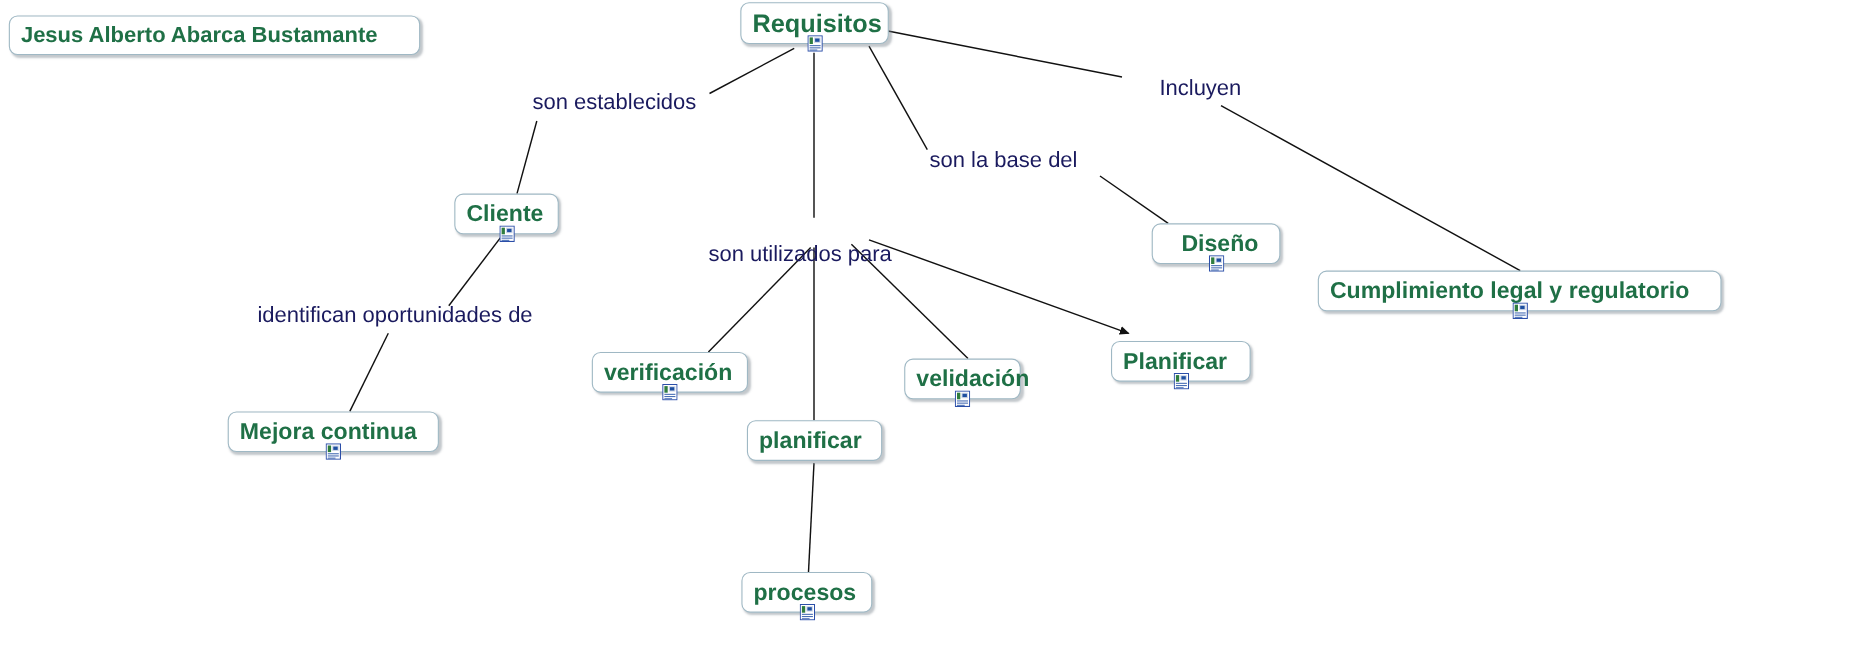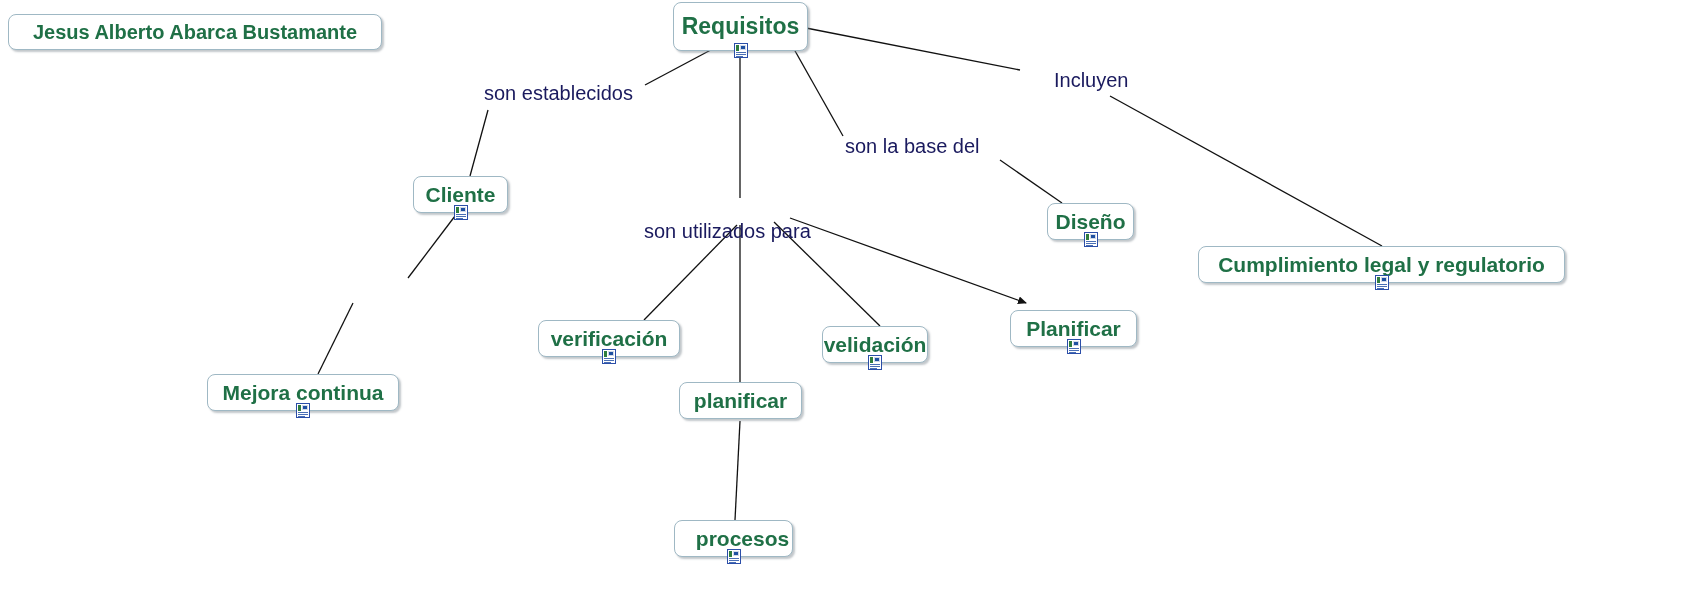--- a/index.html
+++ b/index.html
@@ -33,21 +33,20 @@
   
   .node {
     position: absolute;
     box-sizing: border-box;
     background: #ffffff;
     border: 1px solid #9fb8c4;
     border-radius: 8px;
     box-shadow: 2px 2px 2px rgba(120,130,140,0.45);
     display: flex;
     align-items: center;
-    justify-content: center;
     color: #1f7046;
     font-weight: bold;
     font-family: "Liberation Sans", sans-serif;
     white-space: nowrap;
     z-index: 5;
   }
 
   .node-label {
     display: block;
     line-height: 1;
@@ -107,21 +106,21 @@
     <path d="M 1000,160 L 1062,203" fill="none" stroke="#111111" stroke-width="1.3"></path>
 
     <path d="M 806,28 L 1020,70" fill="none" stroke="#111111" stroke-width="1.3"></path>
     <path d="M 1110,96 L 1382,246" fill="none" stroke="#111111" stroke-width="1.3"></path>
   </svg>
 
   <div class="node" style="left:8px; top:14px; width:374px; height:36px; font-size:20px;">
     <span class="node-label">Jesus Alberto Abarca Bustamante</span>
   </div>
 
-  <div class="node" style="left:673px; top:2px; width:135px; height:49px; font-size:23px;">
+  <div class="node" style="left:673px; top:2px; width:135px; height:38px; font-size:23px;">
     <span class="node-label">Requisitos</span>
     <span class="note-icon">
       <svg width="14" height="15" viewBox="0 0 14 15" xmlns="http://www.w3.org/2000/svg">
         <rect x="0.5" y="0.5" width="13" height="14" fill="#ffffff" stroke="#2b4ea8" stroke-width="1"></rect>
         <rect x="2" y="2" width="3" height="6" fill="#2f7d3f"></rect>
         <rect x="6" y="2" width="6" height="5" fill="#cfd8e8"></rect>
         <rect x="7" y="3" width="4" height="3" fill="#1e4fa0"></rect>
         <rect x="2" y="9" width="10" height="1" fill="#4a6fb5"></rect>
         <rect x="2" y="11" width="10" height="1" fill="#4a6fb5"></rect>
         <rect x="2" y="13" width="7" height="1" fill="#4a6fb5"></rect>
@@ -137,21 +136,21 @@
         <rect x="2" y="2" width="3" height="6" fill="#2f7d3f"></rect>
         <rect x="6" y="2" width="6" height="5" fill="#cfd8e8"></rect>
         <rect x="7" y="3" width="4" height="3" fill="#1e4fa0"></rect>
         <rect x="2" y="9" width="10" height="1" fill="#4a6fb5"></rect>
         <rect x="2" y="11" width="10" height="1" fill="#4a6fb5"></rect>
         <rect x="2" y="13" width="7" height="1" fill="#4a6fb5"></rect>
       </svg>
     </span>
   </div>
 
-  <div class="node" style="left:1047px; top:203px; width:87px; height:37px; font-size:21px;">
+  <div class="node" style="left:1047px; top:203px; width:117px; height:37px; font-size:21px;padding-left:16px;">
     <span class="node-label">Diseño</span>
     <span class="note-icon">
       <svg width="14" height="15" viewBox="0 0 14 15" xmlns="http://www.w3.org/2000/svg">
         <rect x="0.5" y="0.5" width="13" height="14" fill="#ffffff" stroke="#2b4ea8" stroke-width="1"></rect>
         <rect x="2" y="2" width="3" height="6" fill="#2f7d3f"></rect>
         <rect x="6" y="2" width="6" height="5" fill="#cfd8e8"></rect>
         <rect x="7" y="3" width="4" height="3" fill="#1e4fa0"></rect>
         <rect x="2" y="9" width="10" height="1" fill="#4a6fb5"></rect>
         <rect x="2" y="11" width="10" height="1" fill="#4a6fb5"></rect>
         <rect x="2" y="13" width="7" height="1" fill="#4a6fb5"></rect>
@@ -231,21 +230,21 @@
         <rect x="2" y="11" width="10" height="1" fill="#4a6fb5"></rect>
         <rect x="2" y="13" width="7" height="1" fill="#4a6fb5"></rect>
       </svg>
     </span>
   </div>
 
   <div class="node" style="left:679px; top:382px; width:123px; height:37px; font-size:21px;">
     <span class="node-label">planificar</span>
   </div>
 
-  <div class="node" style="left:674px; top:520px; width:119px; height:37px; font-size:21px;padding-left:18px;">
+  <div class="node" style="left:674px; top:520px; width:119px; height:37px; font-size:21px;">
     <span class="node-label">procesos</span>
     <span class="note-icon">
       <svg width="14" height="15" viewBox="0 0 14 15" xmlns="http://www.w3.org/2000/svg">
         <rect x="0.5" y="0.5" width="13" height="14" fill="#ffffff" stroke="#2b4ea8" stroke-width="1"></rect>
         <rect x="2" y="2" width="3" height="6" fill="#2f7d3f"></rect>
         <rect x="6" y="2" width="6" height="5" fill="#cfd8e8"></rect>
         <rect x="7" y="3" width="4" height="3" fill="#1e4fa0"></rect>
         <rect x="2" y="9" width="10" height="1" fill="#4a6fb5"></rect>
         <rect x="2" y="11" width="10" height="1" fill="#4a6fb5"></rect>
         <rect x="2" y="13" width="7" height="1" fill="#4a6fb5"></rect>
@@ -262,14 +261,17 @@
   </div>
 
   <div class="edge-label" style="left:845px; top:135px; font-size:20px;">
     <span>son la base del</span>
   </div>
 
   <div class="edge-label" style="left:644px; top:196px; font-size:20px;margin-top:24px;">
     <span>son utilizados para</span>
   </div>
 
+  <div class="edge-label" style="left:234px; top:276px; font-size:20px;">
+    <span>identifican oportunidades de</span>
+  </div>
 
 </div>
 
 </body></html>

